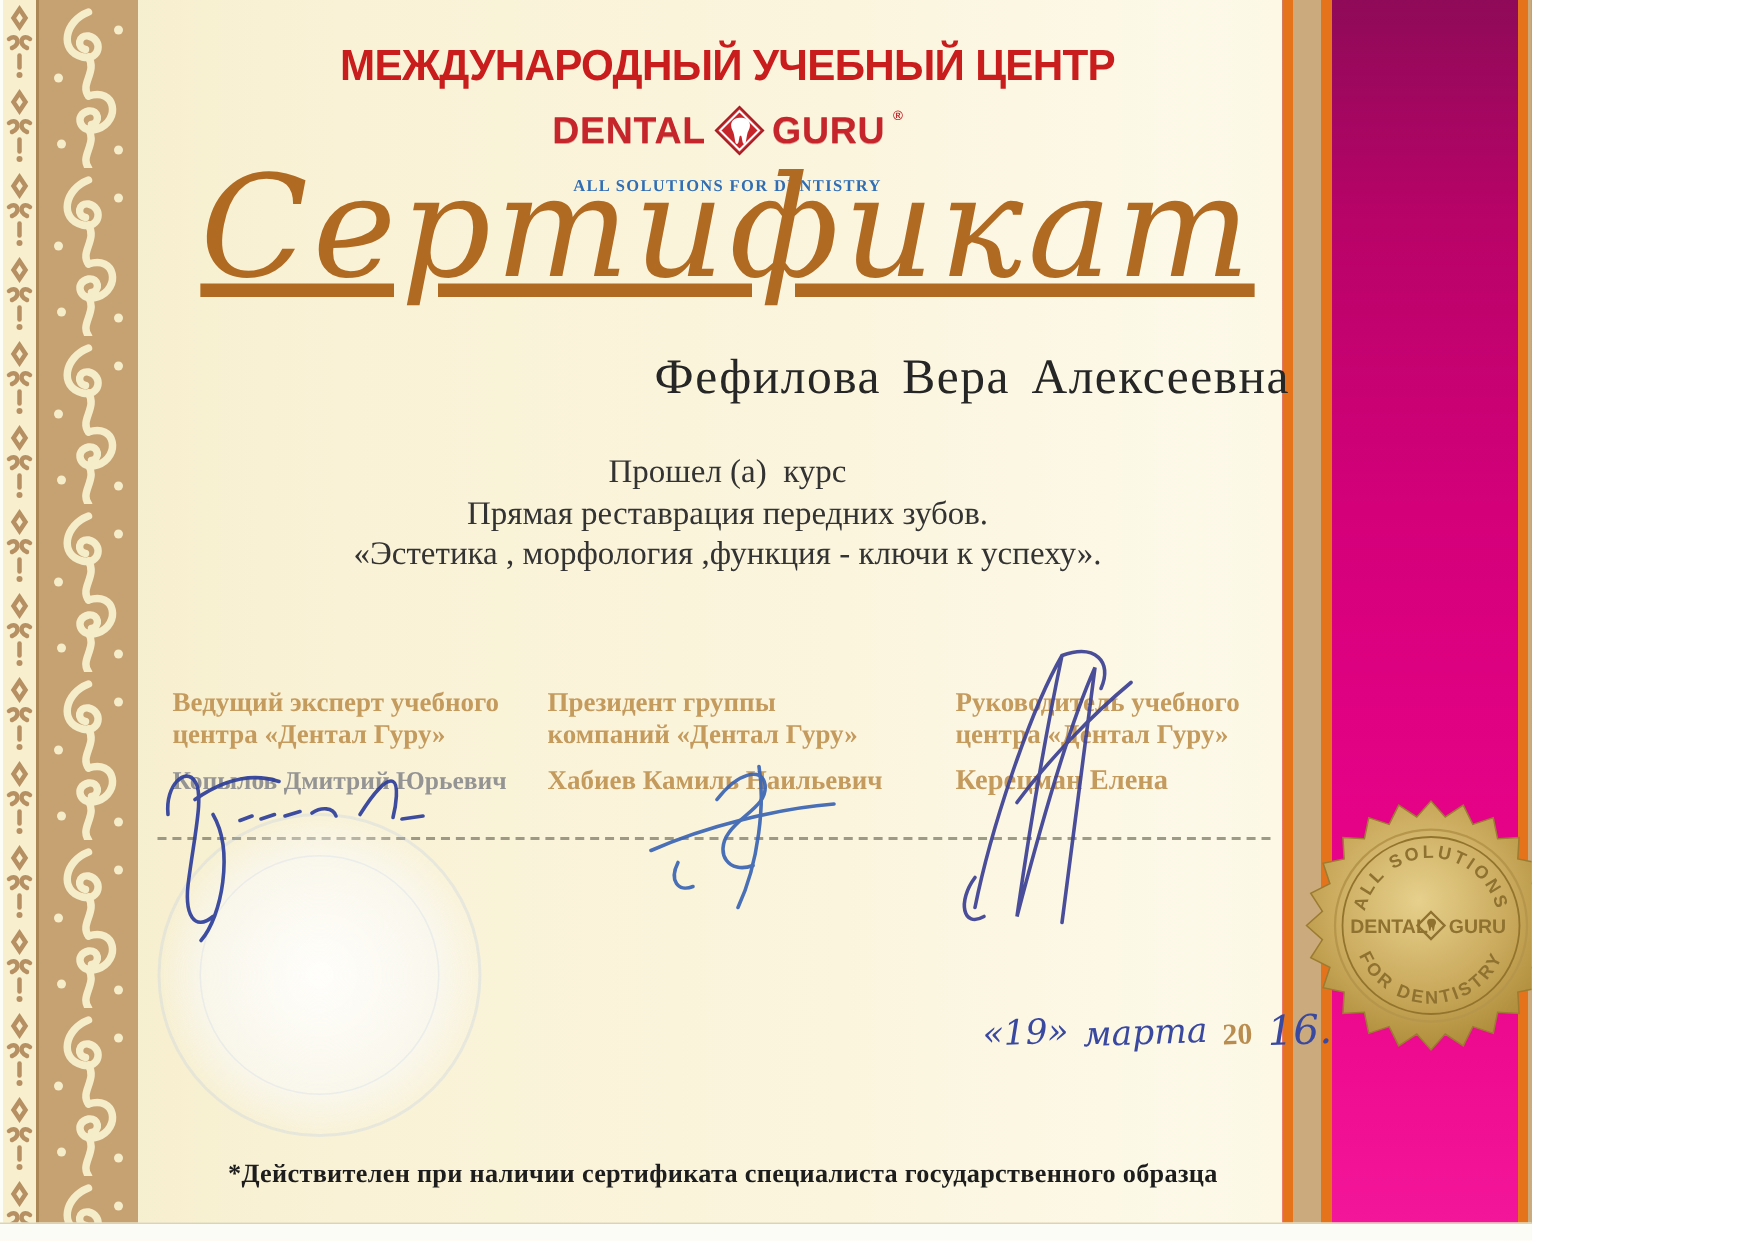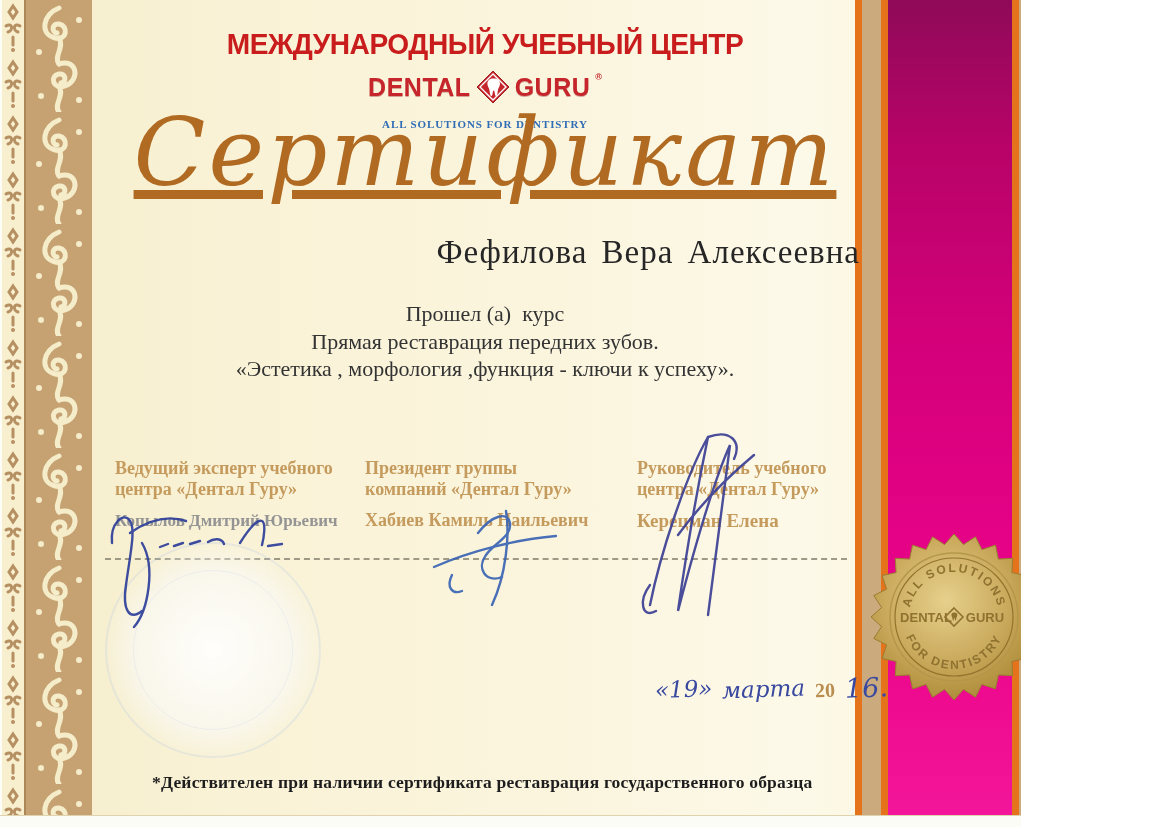--- a/index.html
+++ b/index.html
@@ -260,18 +260,18 @@
     <path d="M85,80.5 c-1.8,0 -2.6,1.2 -2.6,2.4 c0,1.1 0.8,1.9 0.95,3 l0.4,2.1 c0.16,0.8 0.84,0.8 1,0 l0.28,-1.5 c0.13,-0.6 0.57,-0.6 0.7,0 l0.28,1.5 c0.16,0.8 0.84,0.8 1,0 l0.4,-2.1 c0.15,-1.1 0.95,-1.9 0.95,-3 c0,-1.2 -0.8,-2.4 -2.6,-2.4 z" fill="#8f7230"></path>
   </svg>
 
   <div id="date-line" class="abs">
     <span class="hand" id="date-day">«19»</span>
     <span class="hand">марта</span>
     <span class="hand" id="date-century">20</span>
     <span class="hand" id="date-year">16.</span>
   </div>
 
-  <div id="footnote" class="abs">*Действителен при наличии сертификата реставрация государственного образца</div>
+  <div id="footnote" class="abs">*Действителен при наличии сертификата специалиста государственного образца</div>
 
   <div id="scan-left" class="abs"></div>
   <div id="scan-bottom" class="abs"></div>
 
 </div>
 
 </body></html>

